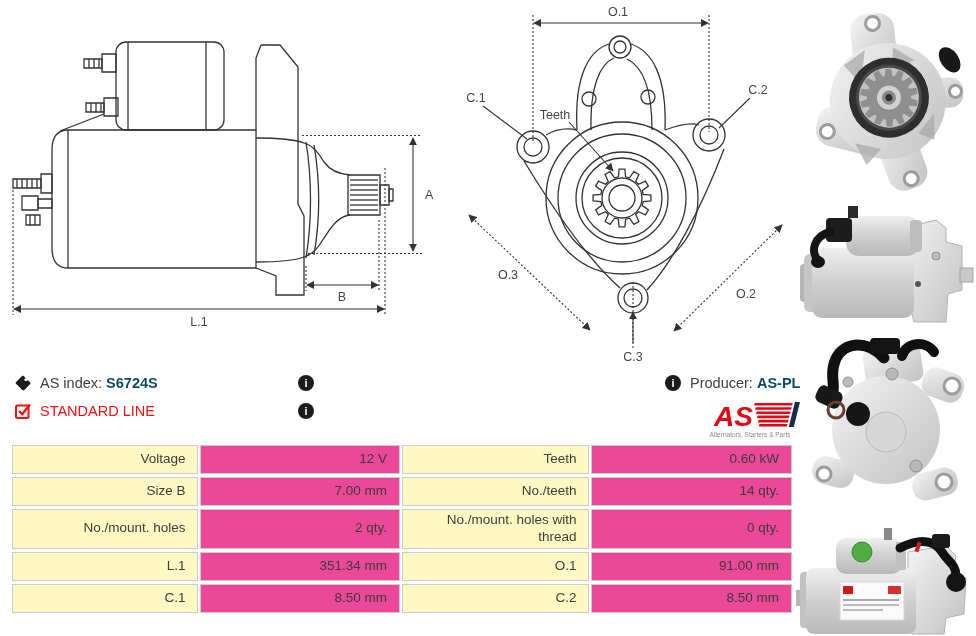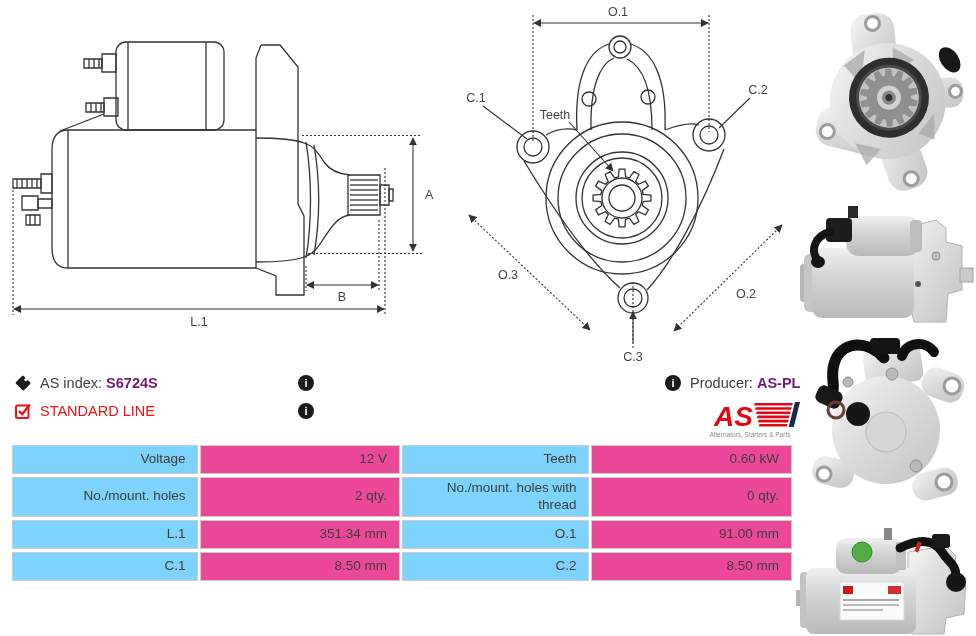--- a/index.html
+++ b/index.html
@@ -5,35 +5,35 @@
   html,body{margin:0;padding:0;background:#fff;}
   #page{position:relative;width:976px;height:636px;background:#fff;overflow:hidden;
         font-family:"Liberation Sans", sans-serif;color:#3d3d3d;}
   .abs{position:absolute;}
   svg text{font-family:"Liberation Sans", sans-serif;}
 
   
   .info-col{position:absolute;top:372px;}
   .info-line{position:absolute;left:0;display:flex;align-items:center;gap:8px;
              font-size:14.5px;color:#3f3f3f;white-space:nowrap;}
-  .info-line b{color:#701a75;}
+  .info-line b{color:#0c4a6e;}
   .info-line.red span{color:#ee1111;font-weight:normal;}
   .l1{top:2px;} .l2{top:30px;}
   .micon{width:18px;height:18px;flex:0 0 auto;}
 
   
   .logo-box{position:absolute;}
 
   
   table.spec{position:absolute;left:10px;top:442px;border-collapse:separate;
              border-spacing:2px 3px;table-layout:fixed;width:784px;
              font-size:13.5px;color:#3c3c3c;}
   table.spec td{border:1px solid #cbcbcb;padding:2px 12px;text-align:right;
                 vertical-align:middle;height:23px;line-height:1.25;}
-  td.lbl{background:#7dd3fc;}
+  td.lbl{background:#fef9c3;}
   td.val{background:#ec4899;}
 
   
   .draw line,.draw path,.draw rect,.draw circle,.draw polyline{vector-effect:non-scaling-stroke;}
 </style>
 </head>
 <body>
 
 <div id="page">
 
@@ -337,20 +337,26 @@
         <col style="width:200px">
       </colgroup>
     <tbody>
         <tr>
       <td class="lbl">Voltage</td>
       <td class="val">12 V</td>
       <td class="lbl">Teeth</td>
       <td class="val">0.60 kW</td>
     </tr>
     <tr>
+      <td class="lbl">Size B</td>
+      <td class="val">7.00 mm</td>
+      <td class="lbl">No./teeth</td>
+      <td class="val">14 qty.</td>
+    </tr>
+    <tr>
       <td class="lbl">No./mount. holes</td>
       <td class="val">2 qty.</td>
       <td class="lbl">No./mount. holes with thread</td>
       <td class="val">0 qty.</td>
     </tr>
     <tr>
       <td class="lbl">L.1</td>
       <td class="val">351.34 mm</td>
       <td class="lbl">O.1</td>
       <td class="val">91.00 mm</td>

